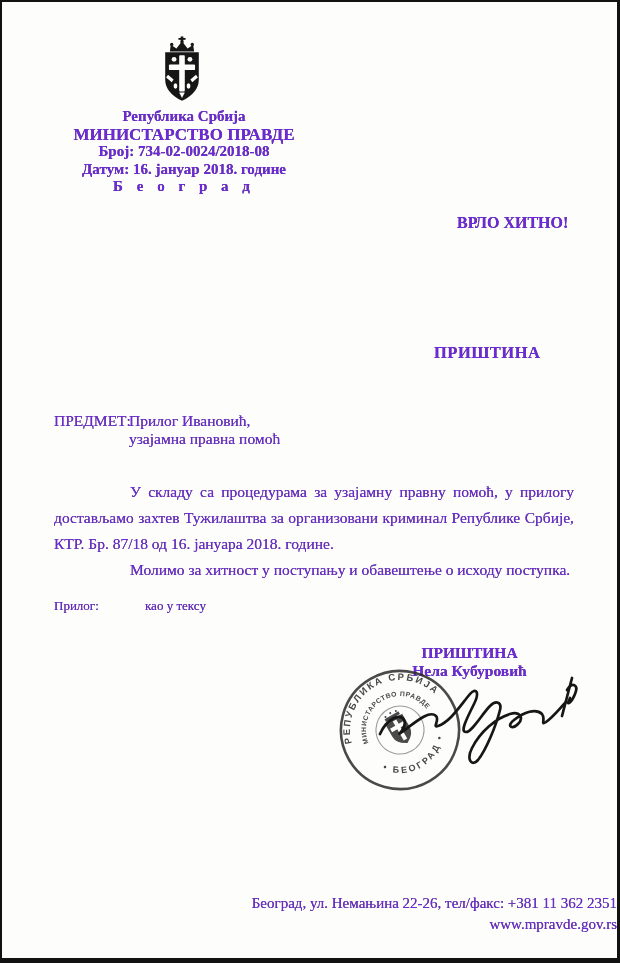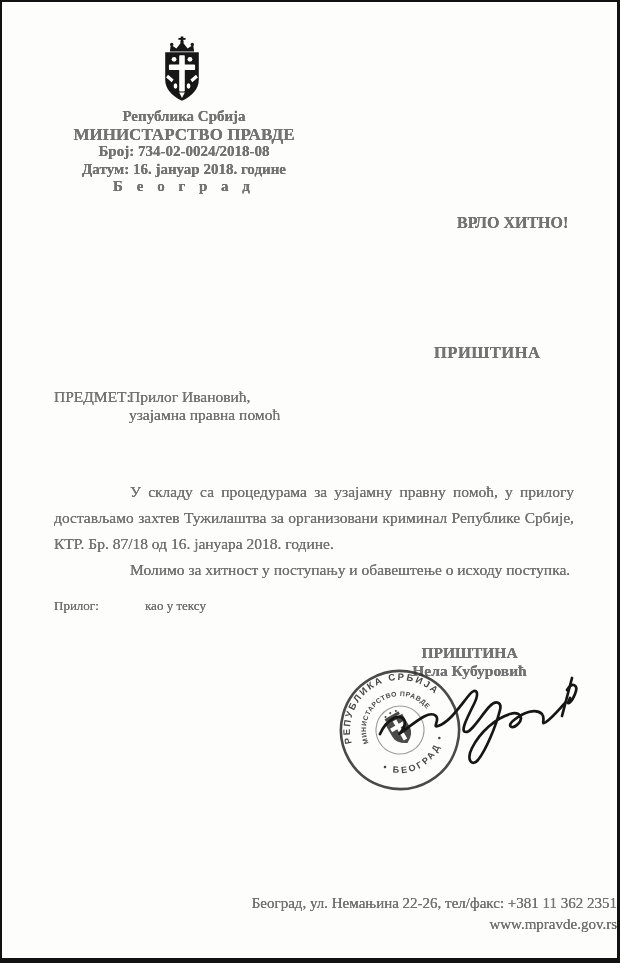--- a/index.html
+++ b/index.html
@@ -7,35 +7,35 @@
     position:relative;
     width:620px;height:963px;
     margin:0 auto;
     background:#fdfdfc;
     box-sizing:border-box;
     border-top:2px solid #121212;
     border-left:2px solid #121212;
     border-right:3px solid #121212;
     border-bottom:5px solid #121212;
     font-family:"Liberation Serif","DejaVu Serif",serif;
-    color:#737373;
+    color:#6d28d9;
     overflow:hidden;
   }
   .ink{ text-shadow:0 0 0.6px rgba(25,25,25,0.75); }
   .letterhead-emblem{ position:absolute; left:152px; top:33px; width:56px; height:72px; }
   .letterhead-text{
     position:absolute; left:38px; top:106px; width:288px;
     text-align:center; font-weight:bold; line-height:17.5px; font-size:15px;
   }
   .lh-ministry{ font-size:17px; }
   .lh-city{ letter-spacing:5px; }
   .urgency{ position:absolute; left:455px; top:212px; font-size:16px; font-weight:bold; }
   .recipient-office{ position:absolute; left:100px; top:309px; font-size:17px; font-weight:bold; }
   .recipient-city{ position:absolute; left:416px; top:341px; font-size:16.5px; font-weight:bold; letter-spacing:0.5px;margin-left:16px; }
-  .subject{ position:absolute; left:52px; top:386px; font-size:15.5px; line-height:18px; display:flex; }
+  .subject{ position:absolute; left:52px; top:410px; font-size:15.5px; line-height:18px; display:flex; }
   .subject-label{ width:75px; flex:none; }
   .body-text{ position:absolute; left:52px; top:477px; width:520px; font-size:15.5px; line-height:26px; }
   .body-text p{ margin:0; text-indent:76px; }
   .body-text .p1{ text-align:justify; }
   .attachment{ position:absolute; left:52px; top:596px; font-size:13px; display:flex; }
   .attachment-label{ width:91px; flex:none; }
   .sig-block{ position:absolute; left:385px; top:642px; width:165px; text-align:center;
               font-size:15.5px; font-weight:bold; line-height:18px; }
   .stamp{ position:absolute; left:334px; top:664px; width:128px; height:128px;
           transform:rotate(-30deg); opacity:0.85; }

